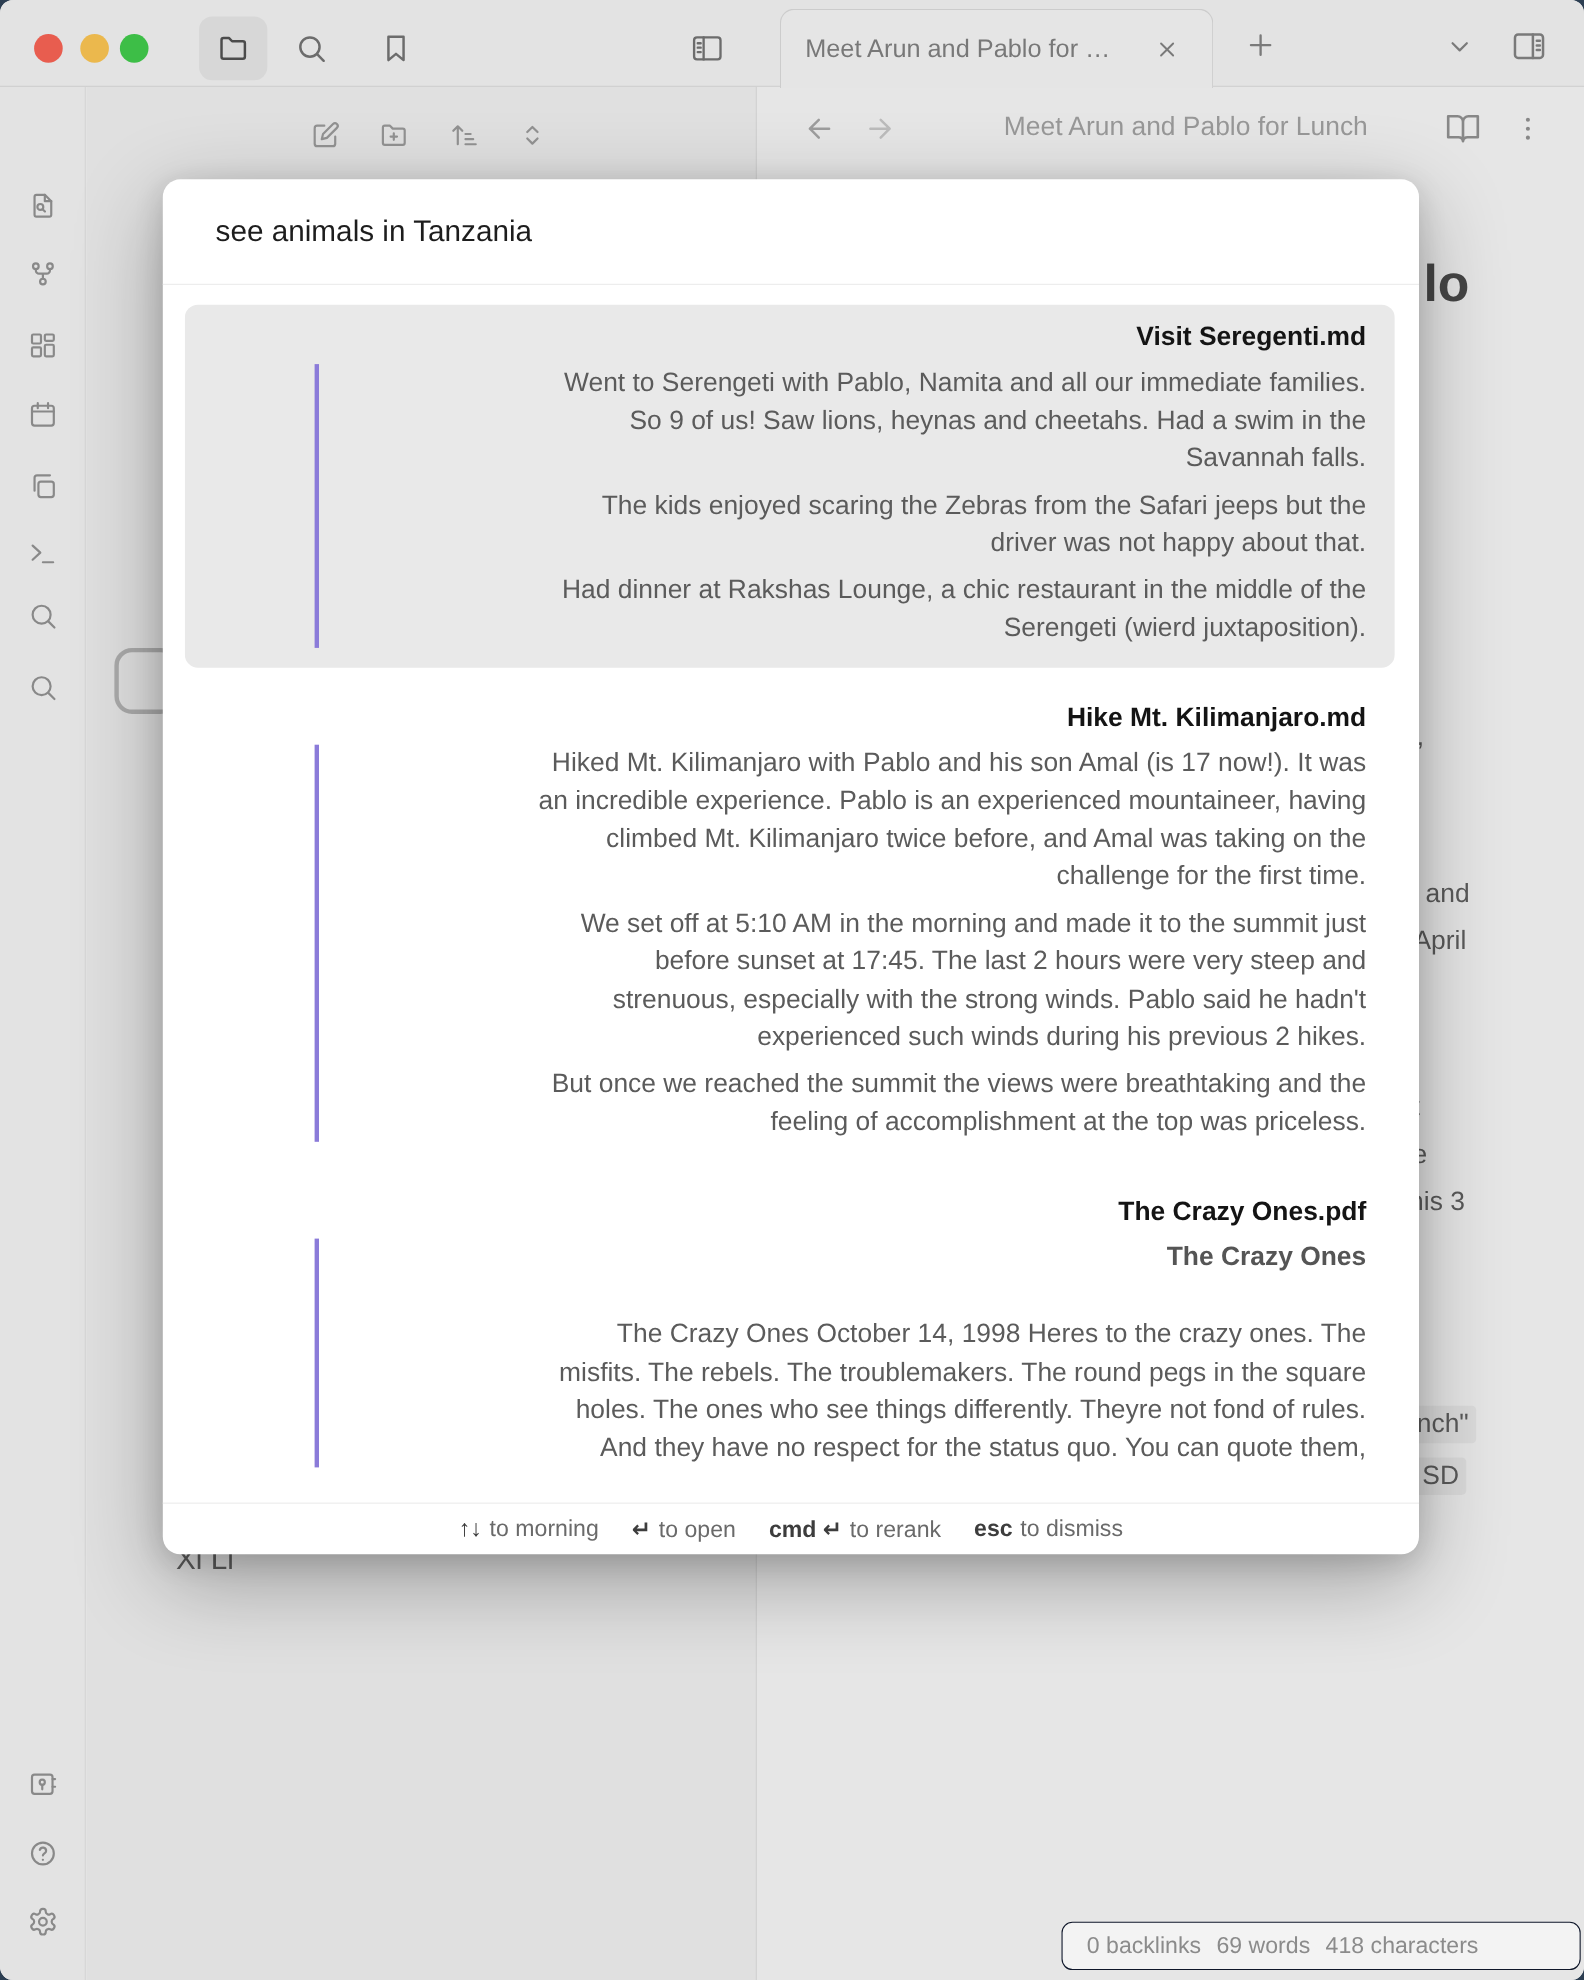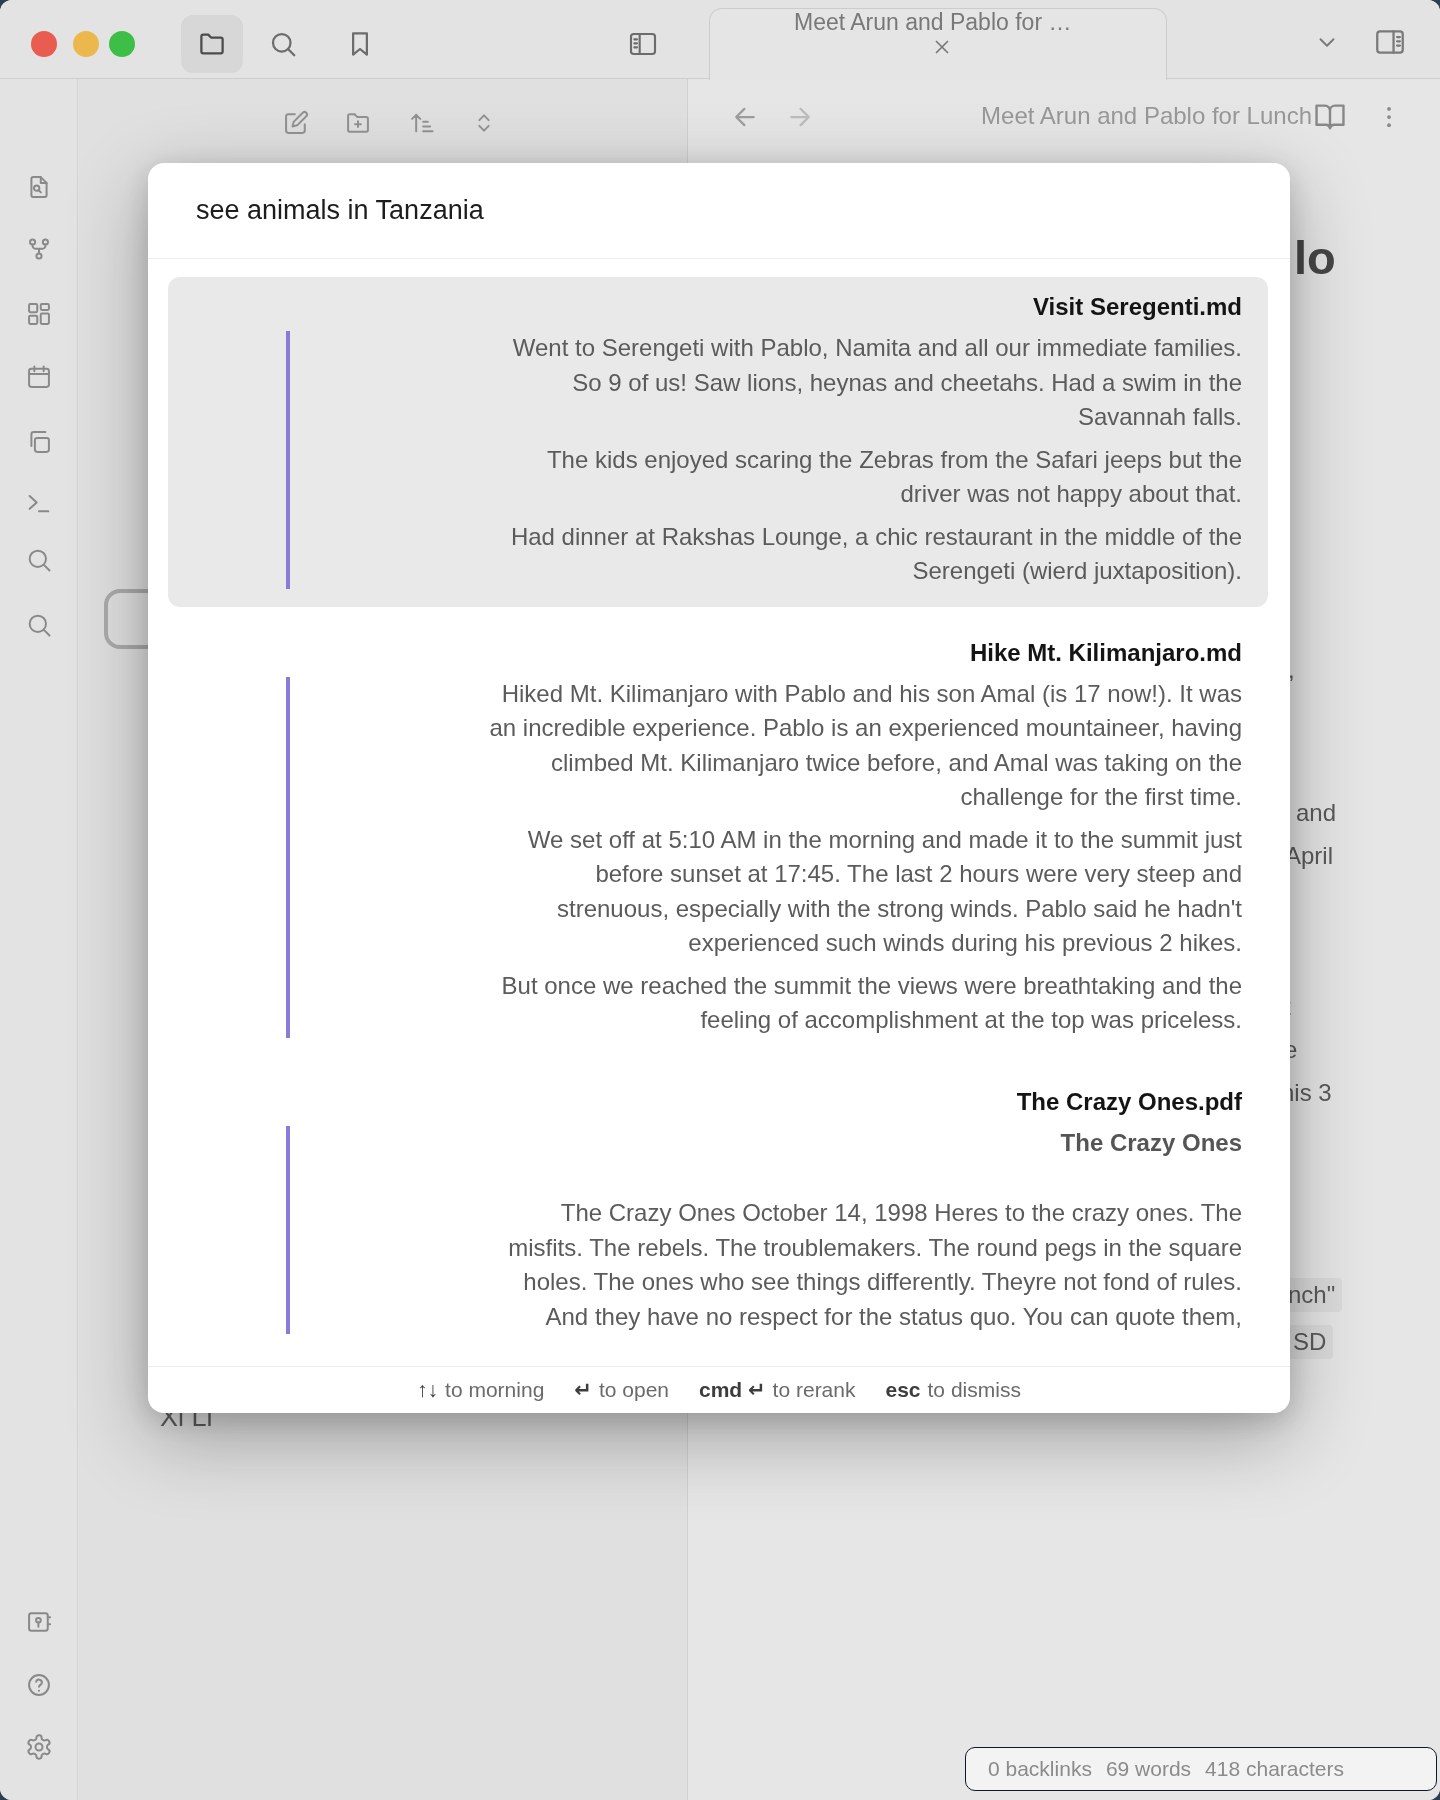--- a/index.html
+++ b/index.html
@@ -5,27 +5,27 @@
   html,body{margin:0;padding:0;background:#2c3e52;font-family:"Liberation Sans","DejaVu Sans",sans-serif;}
   .stage{position:relative;width:1440px;height:1800px;margin:0 auto;background:#ececec;border-radius:12px;overflow:hidden;}
   .abs{position:absolute;}
   svg{display:block;}
   .icon{color:#8e8e8e;}
   
   .titlebar{left:0;top:0;width:1440px;height:79px;background:#ececec;border-bottom:1px solid #d6d6d6;box-sizing:border-box;}
   .traffic{position:absolute;top:31px;width:26px;height:26px;border-radius:50%;}
   .tool-btn{position:absolute;display:flex;align-items:center;justify-content:center;}
   .folder-btn{left:181px;top:15px;width:62px;height:58px;background:#e0e0e0;border-radius:12px;}
-  .tab{position:absolute;left:709px;top:8px;width:458px;height:72px;background:#efefef;border:1px solid #d4d4d4;border-bottom:none;border-radius:13px 13px 0 0;box-sizing:border-box;display:flex;align-items:center;z-index:1;flex-direction:column;}
+  .tab{position:absolute;left:709px;top:8px;width:394px;height:72px;background:#efefef;border:1px solid #d4d4d4;border-bottom:none;border-radius:13px 13px 0 0;box-sizing:border-box;display:flex;align-items:center;z-index:1;}
   .tab-title{margin-left:22px;width:310px;font-size:23px;color:#7c7c7c;white-space:nowrap;overflow:hidden;text-overflow:ellipsis;}
   .ribbon{left:0;top:79px;width:78px;height:1721px;background:#ececec;border-right:1px solid #dcdcdc;box-sizing:border-box;}
   .ribbon .icon{position:absolute;left:25px;}
   .file-pane{left:79px;top:79px;width:608px;height:1721px;background:#e9e9e9;}
   .editor-pane{left:687px;top:79px;width:753px;height:1721px;background:#f0f0f0;border-left:1px solid #d8d8d8;box-sizing:border-box;}
-  .nav-title{left:932px;top:102px;width:380px;text-align:right;font-size:24px;color:#9e9e9e;white-space:nowrap;}
+  .nav-title{left:888px;top:102px;width:380px;text-align:center;font-size:24px;color:#9e9e9e;white-space:nowrap;}
   .h1-frag{left:1294px;top:230px;font-size:47px;font-weight:bold;color:#474747;}
   .frag{position:absolute;font-size:24px;color:#5c5c5c;white-space:pre;}
   .code-bg{background:#e4e4e4;padding:3px 7px;border-radius:4px;}
   .round-frag{left:104px;top:589px;width:58px;height:60px;border:4px solid #b2b2b2;border-radius:16px;box-sizing:border-box;}
   .xili{left:160px;top:1402px;font-size:27px;color:#5e5e5e;}
   .statusbar{left:965px;top:1747px;width:472px;height:44px;background:#f3f3f3;border:1px solid #0f172a;border-radius:10px;box-sizing:border-box;display:flex;align-items:center;gap:14px;padding:0 22px;z-index:6;}
   .statusbar span{font-size:21px;color:#8b8b8b;white-space:nowrap;}
   .dim{left:0;top:0;width:1440px;height:1800px;background:rgba(50,50,50,0.05);z-index:4;}
   
   .modal{left:148px;top:163px;width:1142px;height:1250px;background:#ffffff;border-radius:16px;z-index:10;

